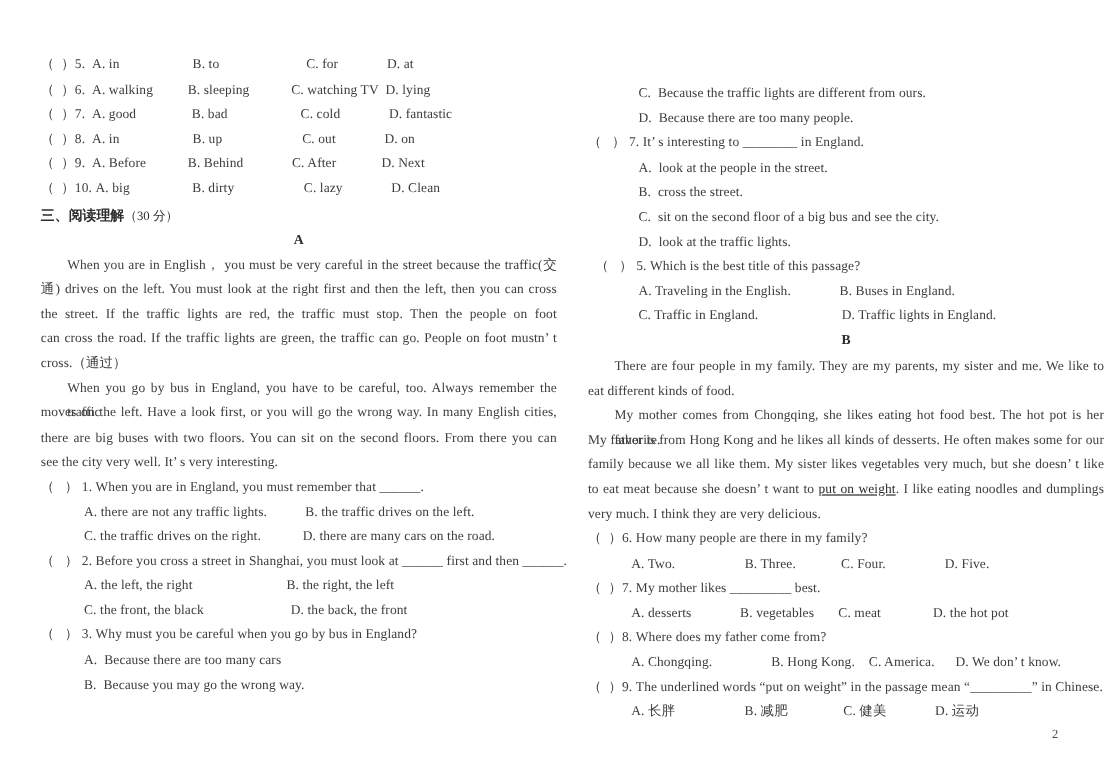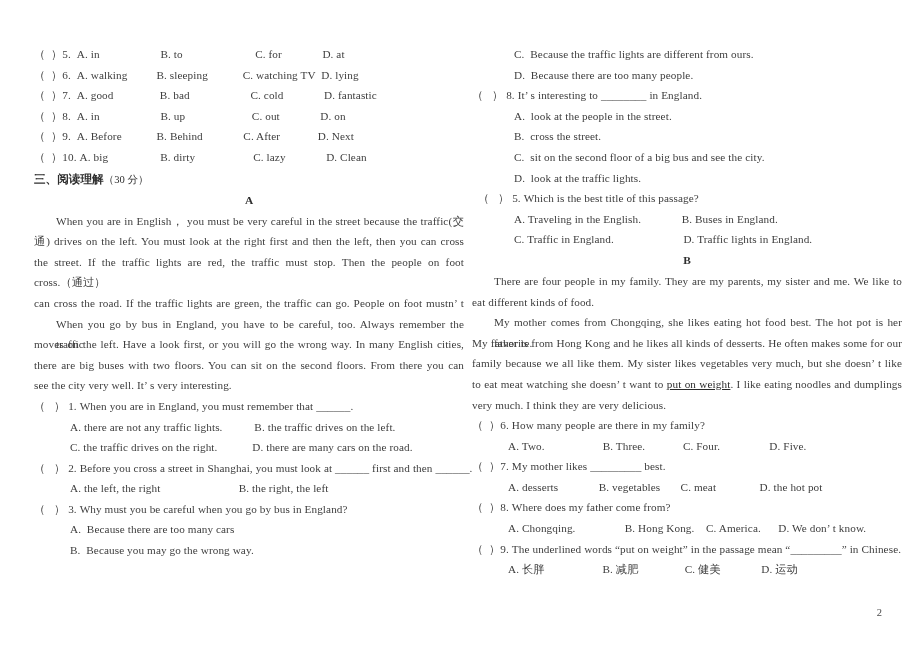--- a/index.html
+++ b/index.html
@@ -20,21 +20,21 @@
     width: 920px;
     height: 650px;
     background: #fff;
   }
   .col {
     position: absolute;
     top: 44px;
     width: 430px;
   }
   .col-left  { left: 34px; }
-  .col-right { left: 472px; }
+  .col-right { left: 490px; margin-top: 24px; }
 
   .ln {
     font-size: 11.2px;
     line-height: 20.6px;
     white-space: pre;
     letter-spacing: 0.1px;
     color: #3d3d3d;
     height: 20.6px;
   }
   .ln.just {
@@ -90,65 +90,66 @@
     <div class="ln">（  ）9.  A. Before            B. Behind              C. After             D. Next</div>
     <div class="ln">（  ）10. A. big                  B. dirty                    C. lazy              D. Clean</div>
 
     <div class="sect-head"><span>三、阅读理解</span><span class="pts">（30 分）</span></div>
 
     <div class="passage-label">A</div>
 
     <div class="ln just indent">When you are in English， you must be very careful in the street because the traffic(交</div>
     <div class="ln just">通) drives on the left. You must look at the right first and then the left, then you can cross</div>
     <div class="ln just">the street. If the traffic lights are red, the traffic must stop. Then the people on foot</div>
+    <div class="ln just">can cross the road. If the traffic lights are green, the traffic can go. People on foot mustn’ t</div>
     <div class="ln">cross.（通过）</div>
-    <div class="ln just">can cross the road. If the traffic lights are green, the traffic can go. People on foot mustn’ t</div>
 
     <div class="ln just indent">When you go by bus in England, you have to be careful, too. Always remember the traffic</div>
     <div class="ln just">moves on the left. Have a look first, or you will go the wrong way. In many English cities,</div>
     <div class="ln just">there are big buses with two floors. You can sit on the second floors. From there you can</div>
     <div class="ln">see the city very well. It’ s very interesting.</div>
 
     <div class="ln">（   ） 1. When you are in England, you must remember that ______.</div>
     <div class="ln" style="padding-left:36px">A. there are not any traffic lights.           B. the traffic drives on the left.</div>
     <div class="ln" style="padding-left:36px">C. the traffic drives on the right.            D. there are many cars on the road.</div>
 
     <div class="ln">（   ） 2. Before you cross a street in Shanghai, you must look at ______ first and then ______.</div>
     <div class="ln" style="padding-left:36px">A. the left, the right                           B. the right, the left</div>
+    <div class="ln" style="padding-left:36px">C. the front, the black                         D. the back, the front</div>
 
     <div class="ln">（   ） 3. Why must you be careful when you go by bus in England?</div>
     <div class="ln" style="padding-left:36px">A.  Because there are too many cars</div>
     <div class="ln" style="padding-left:36px">B.  Because you may go the wrong way.</div>
 
   </div>
 
   <div class="col col-right">
 
     <div class="ln" style="padding-left:42px">C.  Because the traffic lights are different from ours.</div>
     <div class="ln" style="padding-left:42px">D.  Because there are too many people.</div>
 
-    <div class="ln">（   ） 8. It’ s interesting to ________ in England.</div>
+    <div class="ln">（   ） 7. It’ s interesting to ________ in England.</div>
     <div class="ln" style="padding-left:42px">A.  look at the people in the street.</div>
     <div class="ln" style="padding-left:42px">B.  cross the street.</div>
     <div class="ln" style="padding-left:42px">C.  sit on the second floor of a big bus and see the city.</div>
     <div class="ln" style="padding-left:42px">D.  look at the traffic lights.</div>
 
     <div class="ln" style="padding-left:6px">（   ） 5. Which is the best title of this passage?</div>
     <div class="ln" style="padding-left:42px">A. Traveling in the English.              B. Buses in England.</div>
     <div class="ln" style="padding-left:42px">C. Traffic in England.                        D. Traffic lights in England.</div>
 
     <div class="passage-label">B</div>
 
     <div class="ln just indent">There are four people in my family. They are my parents, my sister and me. We like to</div>
     <div class="ln">eat different kinds of food.</div>
 
     <div class="ln just indent">My mother comes from Chongqing, she likes eating hot food best. The hot pot is her favorite.</div>
     <div class="ln just">My father is from Hong Kong and he likes all kinds of desserts. He often makes some for our</div>
     <div class="ln just">family because we all like them. My sister likes vegetables very much, but she doesn’ t like</div>
-    <div class="ln just"><span>to eat meat watching she doesn’ t want to </span><span class="bu">put on weight</span><span>. I like eating noodles and dumplings</span></div>
+    <div class="ln just"><span>to eat meat because she doesn’ t want to </span><span class="bu">put on weight</span><span>. I like eating noodles and dumplings</span></div>
     <div class="ln">very much. I think they are very delicious.</div>
 
     <div class="ln">（  ）6. How many people are there in my family?</div>
     <div class="ln" style="padding-left:36px">A. Two.                    B. Three.             C. Four.                 D. Five.</div>
 
     <div class="ln">（  ）7. My mother likes _________ best.</div>
     <div class="ln" style="padding-left:36px">A. desserts              B. vegetables       C. meat               D. the hot pot</div>
 
     <div class="ln">（  ）8. Where does my father come from?</div>
     <div class="ln" style="padding-left:36px">A. Chongqing.                 B. Hong Kong.    C. America.      D. We don’ t know.</div>

